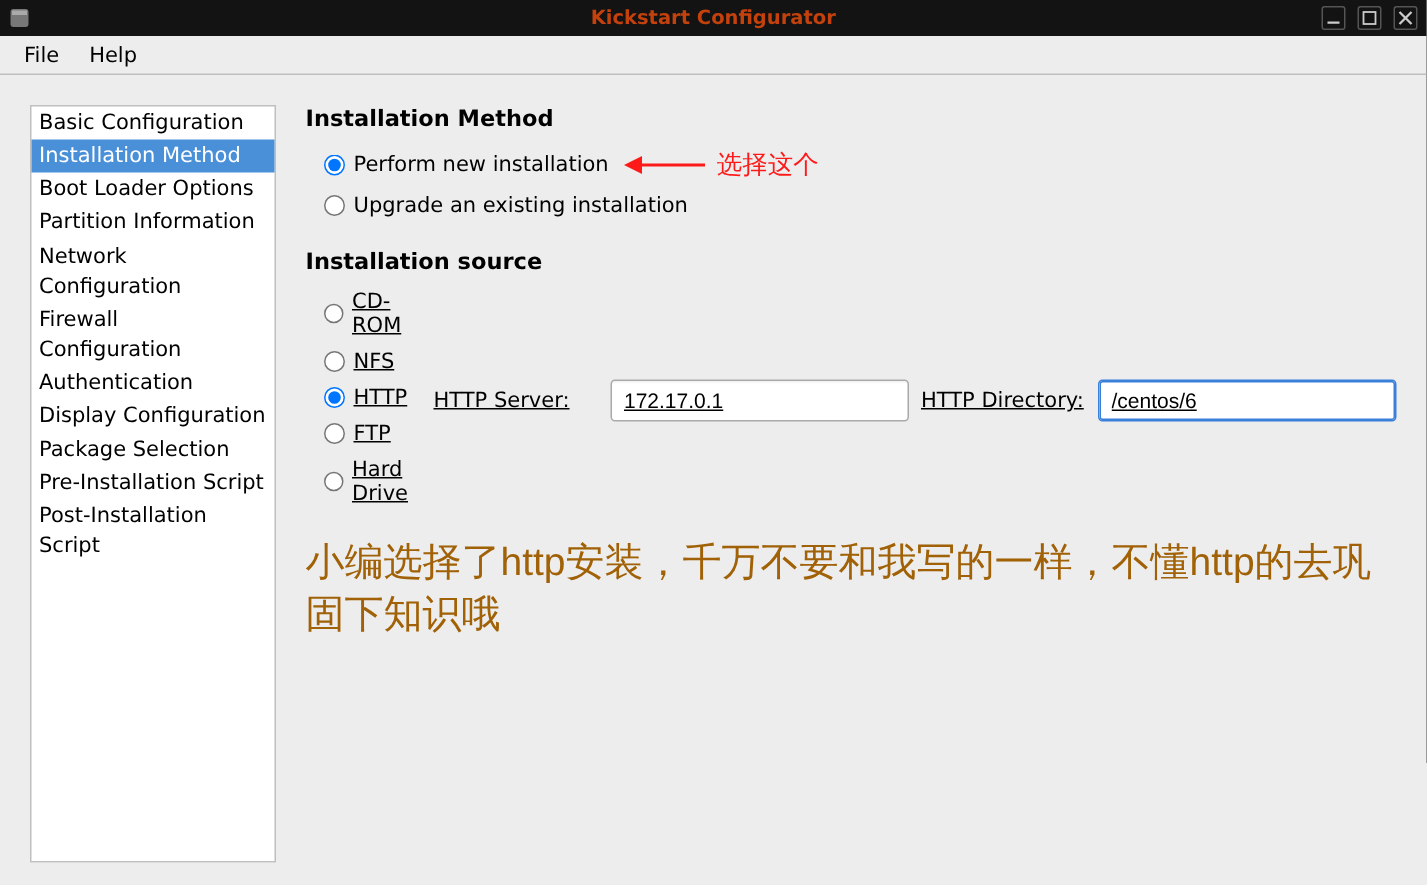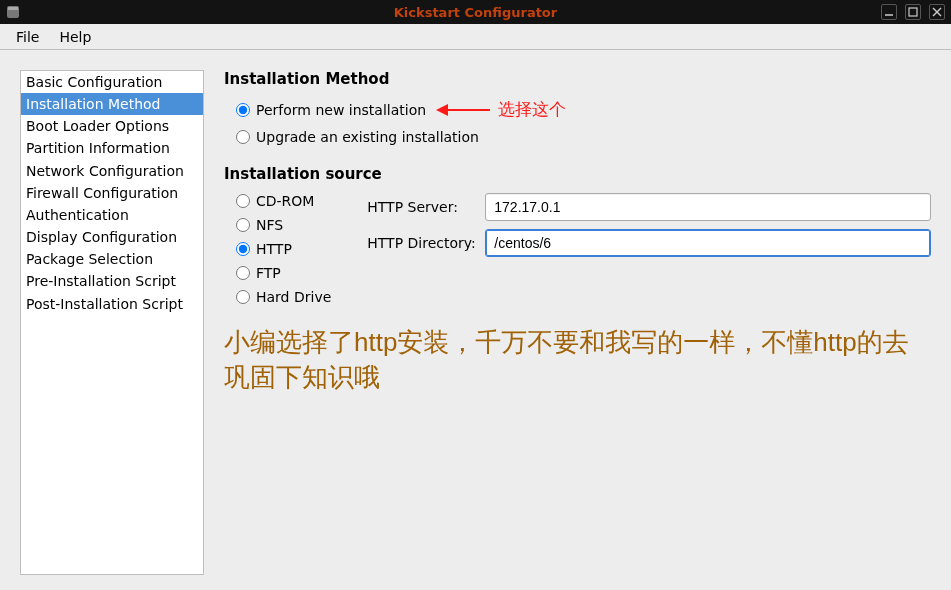--- a/index.html
+++ b/index.html
@@ -97,30 +97,31 @@
       padding: 4px 0 4px 12px;
       gap: 6px;
     }
     .radio-row label { cursor: pointer; }
     input[type="radio"] {
       width: 14px; height: 14px;
       cursor: pointer;
     }
     .sourcecols {
       display: flex;
-      gap: 36px;
+      gap: 16px;
+      text-decoration: underline;
     }
     .sourcecols .col-left {
       display: flex;
       flex-direction: column;
     }
     .sourcecols .col-right {
       flex: 1;
       display: flex;
-      flex-direction: column;
+      flex-direction: row;
       gap: 8px;
       padding-top: 4px;
     }
     .fieldrow {
       display: flex;
       align-items: center;
       gap: 6px;
     }
     .fieldrow label {
       width: 112px;

